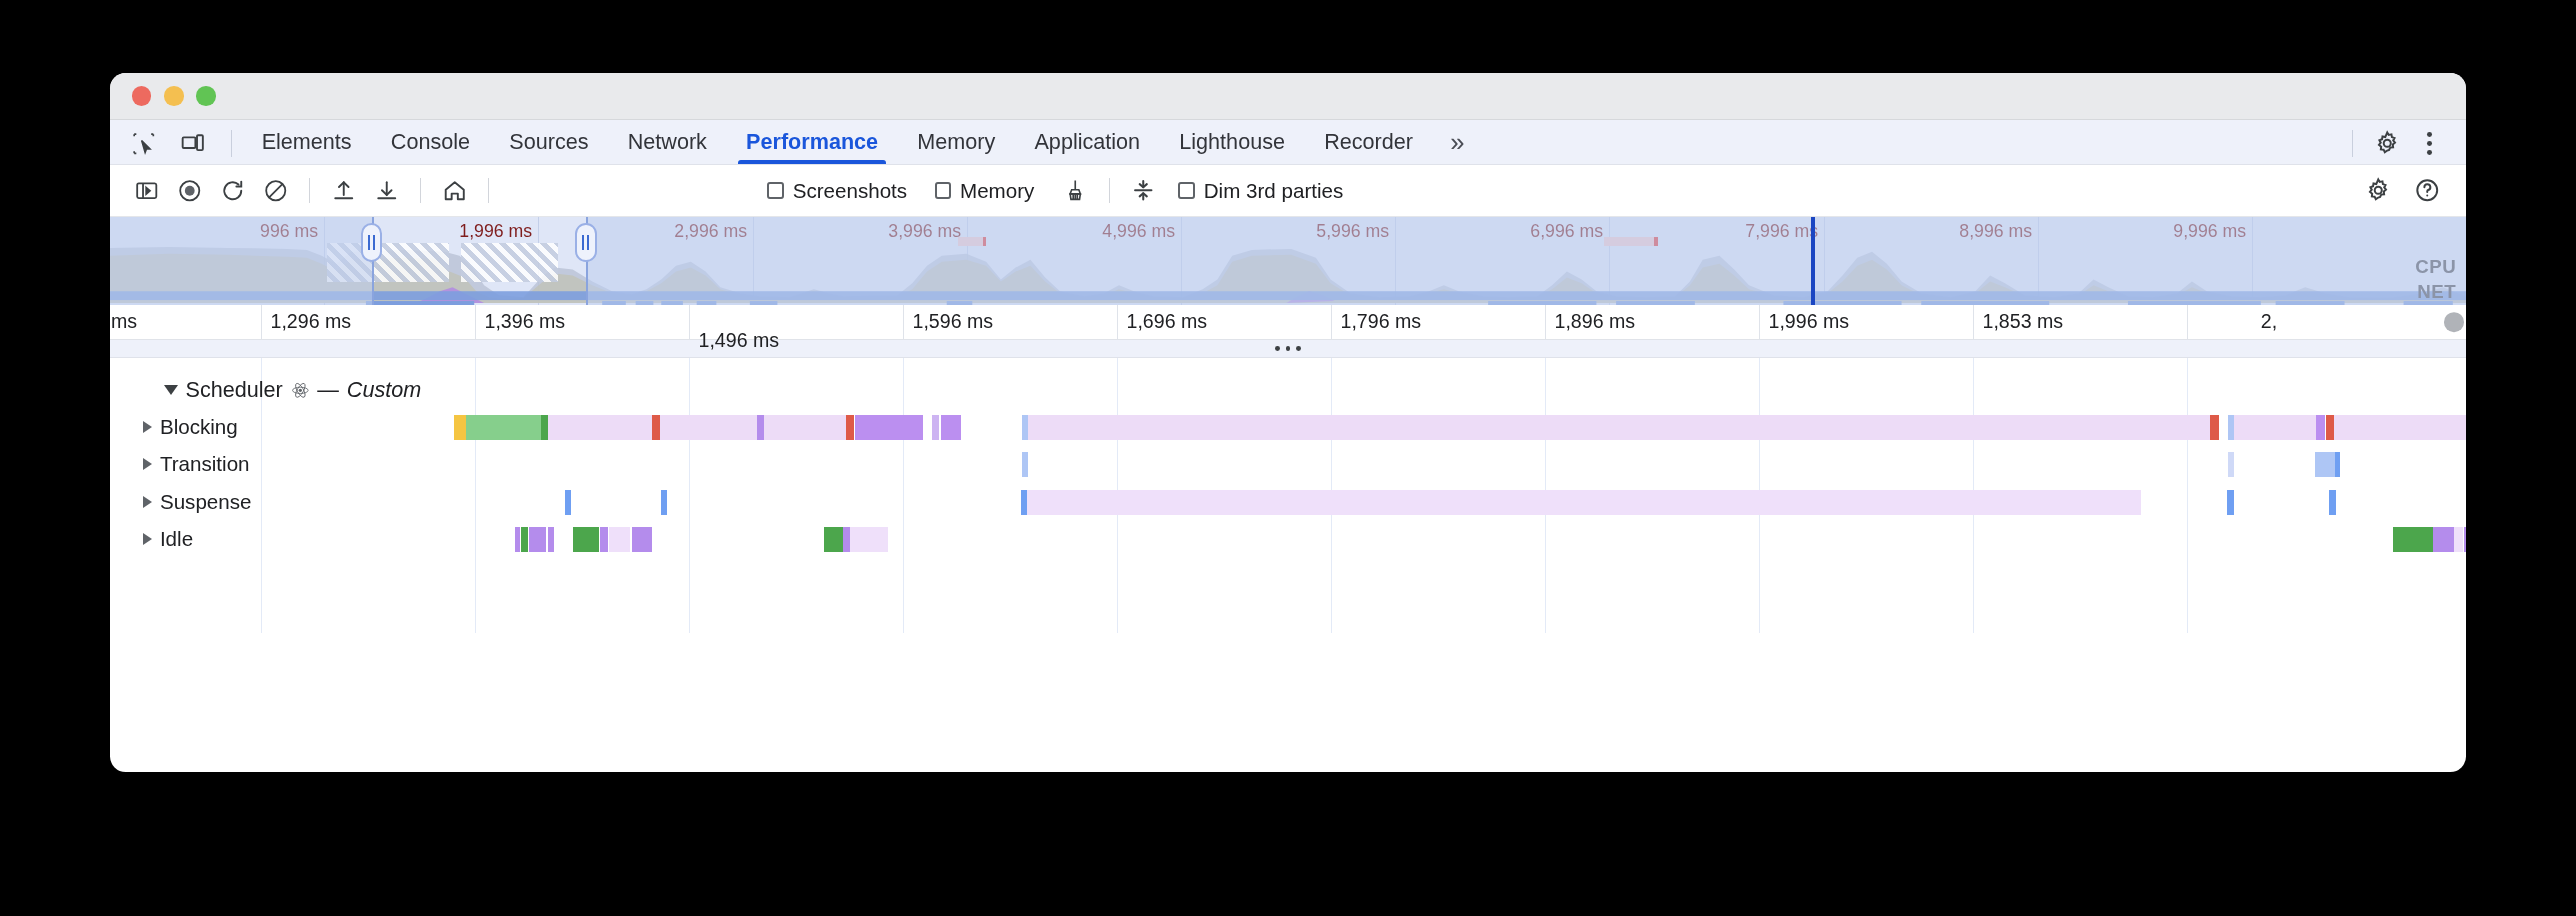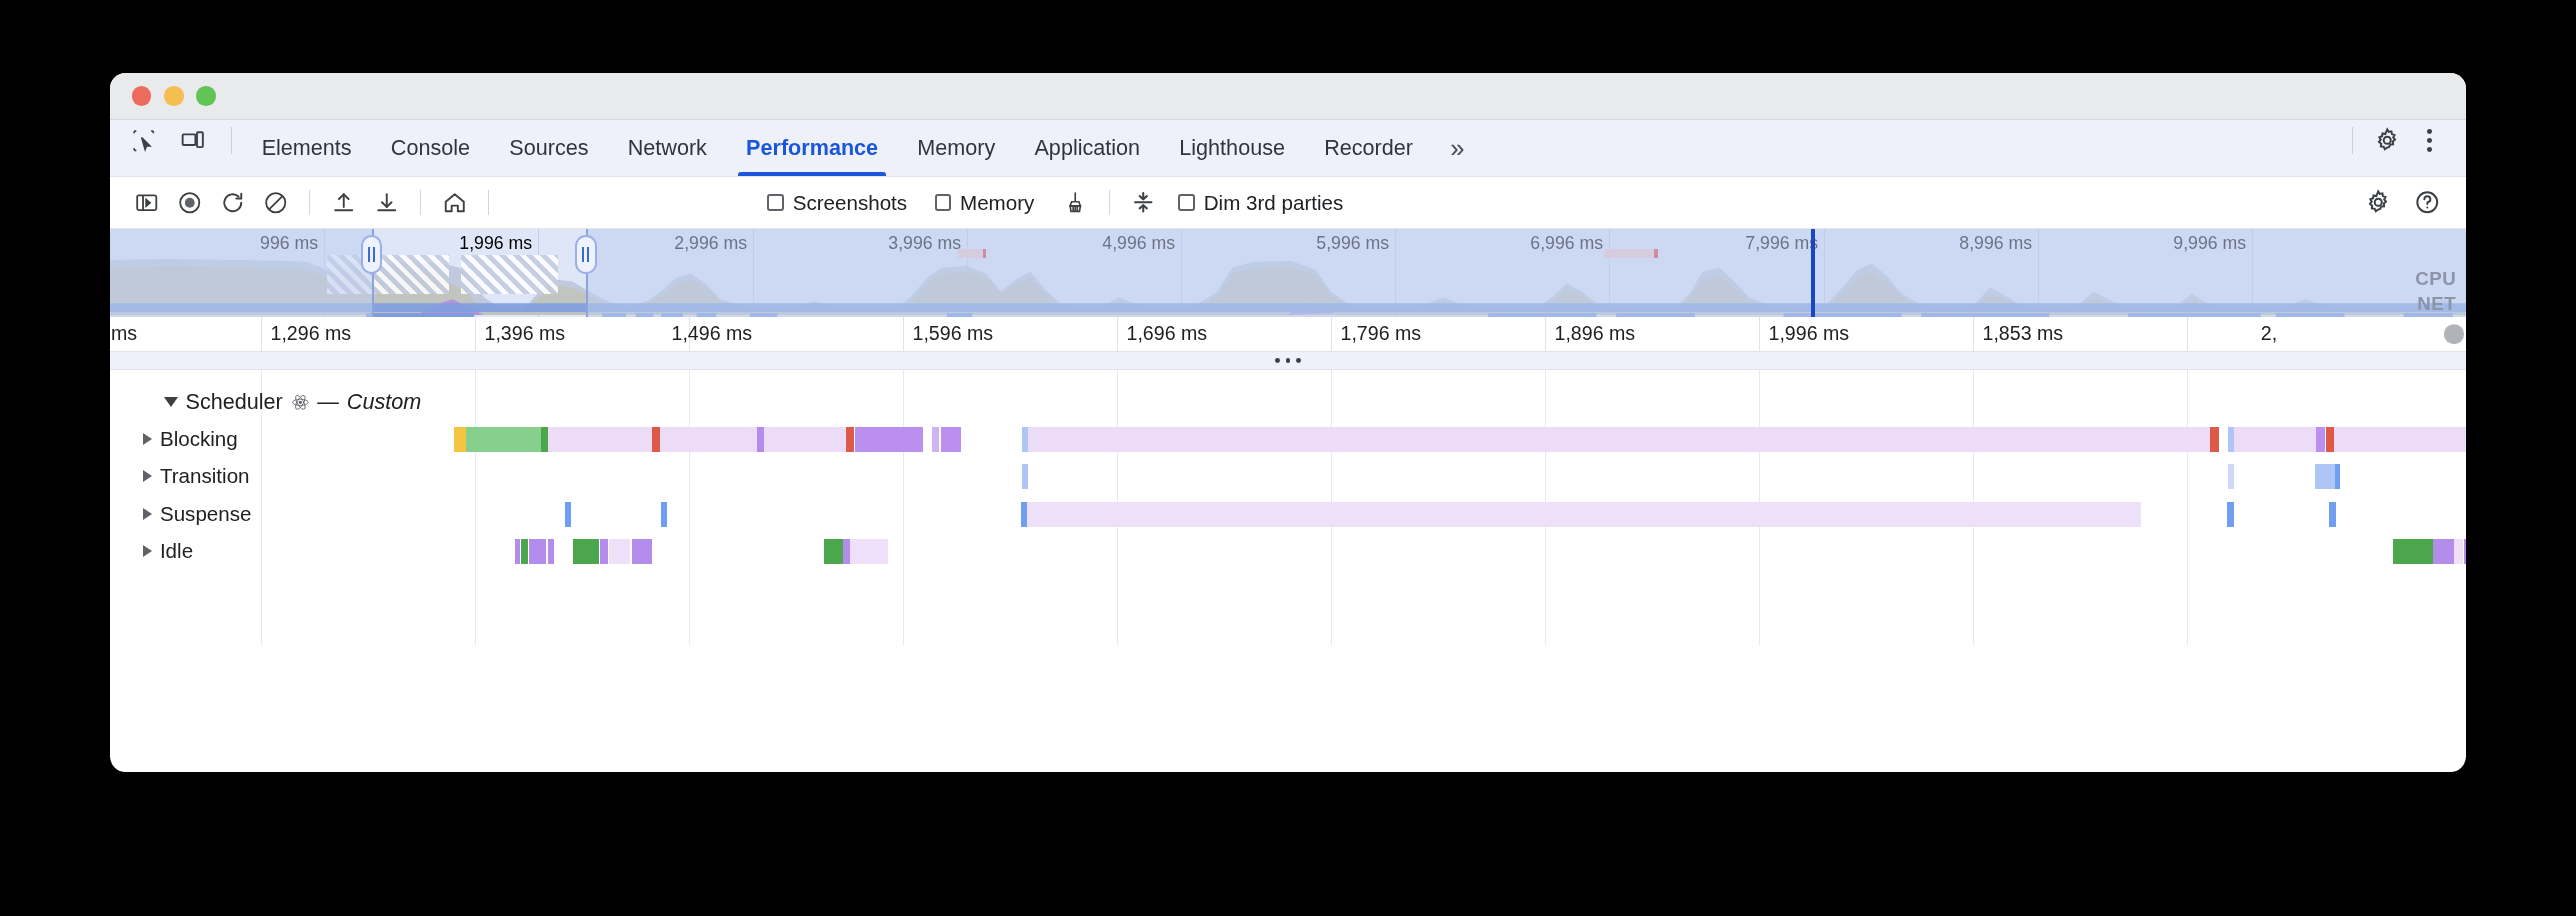--- a/index.html
+++ b/index.html
@@ -28,23 +28,23 @@
     padding-left: 21.6px;
     border-bottom: 1px solid #d6d8db;
   }
   .dot { width: 19.6px; height: 19.6px; border-radius: 50%; margin-right: 12.8px; }
   .dot.red    { background: #ed6a5f; }
   .dot.yellow { background: #f4bf50; }
   .dot.green  { background: #61c454; }
 
   
   .tabbar {
-    height: 57px;
+    height: 45px;
     background: #eef1fa;
-    display: flex; align-items: flex-start;
+    display: flex; align-items: flex-end;
     position: relative;
     border-bottom: 1px solid #dfe2ea;
   }
   .tb-icons { display: flex; align-items: center; padding-left: 13.7px; gap: 7.9px; }
   .tb-icon {
     width: 41px; height: 41px;
     display: flex; align-items: center; justify-content: center;
     border-radius: 4.9px; cursor: pointer;
   }
   .tb-sep { width: 1px; height: 27.5px; background: #c9cfdd; margin: 0 9.8px; }
@@ -104,21 +104,21 @@
     background: #dfe6f7;
     overflow: hidden;
   }
   .ov-ruler { position:absolute; inset:0; }
   .ov-tick {
     position: absolute; top: 0; bottom: 0;
     border-left: 1px solid #c3cfe9;
   }
   .ov-tick-label {
     position: absolute; top: 3.9px;
-    font-size: 17.7px; color: #000000;
+    font-size: 17.7px; color: #7f1d1d;
     transform: translateX(-100%);
     padding-right: 5.9px; white-space: nowrap;
   }
   .ov-cpu { position:absolute; left:0; right:0; bottom:0; height:63px; }
   .ov-net-label, .ov-cpu-label {
     position: absolute; right: 9.8px;
     font-size: 18.7px; font-weight: 700; color: #8b94a8;
     letter-spacing: 0.5px;
   }
   .ov-cpu-label { top: 39px; }
@@ -428,21 +428,21 @@
   </div>
 
   <div class="detail-ruler" id="detail-ruler">
     <div class="dr-grip"></div>
   <div class="dr-label" style="left: 35px;">1,196 ms</div>
       <div class="dr-tick" style="left: 151px;"></div>
       <div class="dr-label" style="left: 249px;">1,296 ms</div>
       <div class="dr-tick" style="left: 365px;"></div>
       <div class="dr-label" style="left: 463px;">1,396 ms</div>
       <div class="dr-tick" style="left: 579px;"></div>
-      <div class="dr-label" style="left: 650px;">1,496 ms</div>
+      <div class="dr-label" style="left: 677px; margin-top: 19px;">1,496 ms</div>
       <div class="dr-tick" style="left: 793px;"></div>
       <div class="dr-label" style="left: 891px;">1,596 ms</div>
       <div class="dr-tick" style="left: 1007px;"></div>
       <div class="dr-label" style="left: 1105px;">1,696 ms</div>
       <div class="dr-tick" style="left: 1221px;"></div>
       <div class="dr-label" style="left: 1319px;">1,796 ms</div>
       <div class="dr-tick" style="left: 1435px;"></div>
       <div class="dr-label" style="left: 1533px;">1,896 ms</div>
       <div class="dr-tick" style="left: 1649px;"></div>
       <div class="dr-label" style="left: 1747px;">1,996 ms</div>

